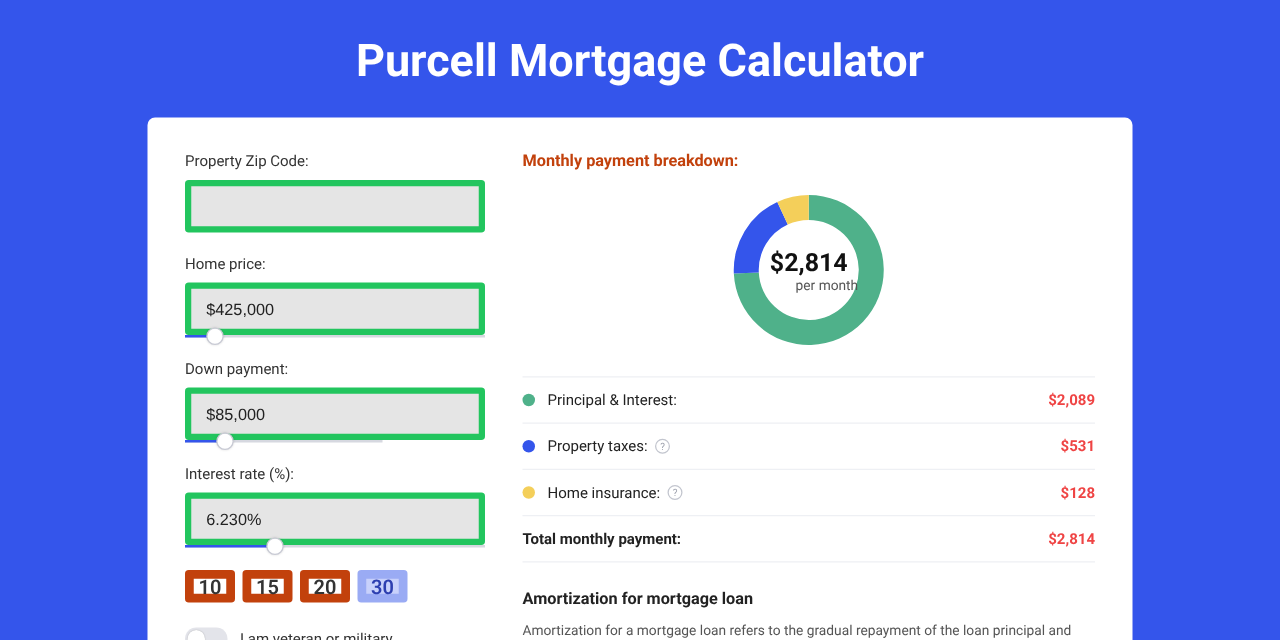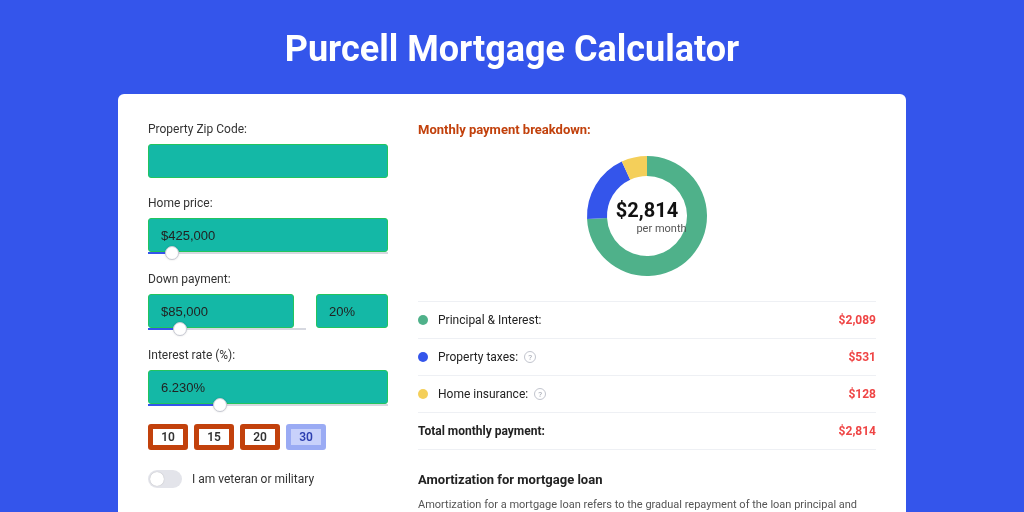--- a/index.html
+++ b/index.html
@@ -3,30 +3,30 @@
 <meta charset="utf-8">
 <style>
   * { box-sizing: border-box; margin: 0; padding: 0; }
   html, body { width: 1024px; height: 512px; overflow: hidden; font-family: -apple-system, BlinkMacSystemFont, "Segoe UI", Roboto, Helvetica, Arial, sans-serif; }
   body { background: #3455eb; }
   .page-title { color: #fff; font-size: 36px; font-weight: 700; text-align: center; padding: 28px 0 24px; }
   .panel { width: 788px; margin: 0 auto; background: #fff; border-radius: 6px 6px 0 0; padding: 28px 30px 0 30px; display: flex; gap: 30px; }
   .left { width: 240px; flex: 0 0 240px; }
   .right { flex: 1; }
   .field-label { font-size: 12px; color: #333; margin-bottom: 8px; }
-  .text-input { width: 100%; height: 34px; border: 1px solid #22c55e; border-radius: 3px; padding: 0 12px; font-size: 13px; color: #222; background: #14b8a6; }
+  .text-input { width: 100%; height: 34px; border: 5px solid #22c55e; border-radius: 3px; padding: 16px 12px; font-size: 13px; color: #222; background: #e5e5e5; }
   .field-block { margin-bottom: 18px; position: relative; }
   .slider-track { position: relative; height: 2px; background: #d6d8e0; margin-top: 0px; }
   .slider-fill { position: absolute; height: 2px; background: #3455eb; left: 0; top: 0; }
   .slider-thumb { position: absolute; width: 14px; height: 14px; background: #fff; border: 1px solid #c8cad4; border-radius: 50%; top: -6px; transform: translateX(-50%); box-shadow: 0 0 2px rgba(0,0,0,0.15); }
   .dp-row { display: flex; gap: 22px; align-items: flex-end; }
   .dp-row .text-input:first-child { flex: 1; }
   .dp-row .text-input.pct { width: 72px; flex: 0 0 72px; }
   .period-row { display: flex; gap: 6px; margin-top: 2px; }
-  .period-btn { width: 40px; height: 26px; border: 5px solid #c2410c; border-radius: 3px; background: #fff; font-size: 12px; font-weight: 600; color: #333; display: flex; align-items: center; justify-content: center; cursor: pointer; }
+  .period-btn { width: 40px; height: 26px; border: 7px solid #c2410c; border-radius: 3px; background: #fff; font-size: 16px; font-weight: 600; color: #333; display: flex; align-items: center; justify-content: center; cursor: pointer; }
   .period-btn.active { background: #c8d1fb; border-color: #9aabf4; color: #2d3fb0; }
   .toggle-row { display: flex; align-items: center; gap: 10px; margin-top: 20px; }
   .toggle { width: 34px; height: 18px; background: #e3e4ea; border-radius: 10px; position: relative; }
   .toggle-knob { width: 14px; height: 14px; background: #fff; border-radius: 50%; position: absolute; top: 2px; left: 2px; box-shadow: 0 0 1px rgba(0,0,0,0.3); }
   .toggle-label { font-size: 12px; color: #333; }
   .breakdown-title { font-size: 13px; font-weight: 700; color: #c2410c; margin-bottom: 14px; }
   .donut-wrap { display: flex; justify-content: center; margin-bottom: 20px; }
   .donut { position: relative; width: 130px; height: 130px; }
   .donut-center { position: absolute; inset: 0; display: flex; flex-direction: column; align-items: center; justify-content: center; }
   .donut-amount { font-size: 20px; font-weight: 700; color: #111; }
@@ -61,21 +61,20 @@
       <div class="slider-track">
         <div class="slider-fill" id="hp-fill" style="width: 10%;"></div>
         <div class="slider-thumb" id="hp-thumb" style="left: 10%;"></div>
       </div>
     </div>
 
     <div class="field-block">
       <div class="field-label">Down payment:</div>
       <div class="dp-row">
         <input class="text-input" value="$85,000" style="">
-        <input class="text-input pct" value="20%" style="">
       </div>
       <div class="slider-track" style="width:158px;">
         <div class="slider-fill" id="dp-fill" style="width: 20%;"></div>
         <div class="slider-thumb" id="dp-thumb" style="left: 20%;"></div>
       </div>
     </div>
 
     <div class="field-block">
       <div class="field-label">Interest rate (%):</div>
       <input class="text-input" value="6.230%" style="">

